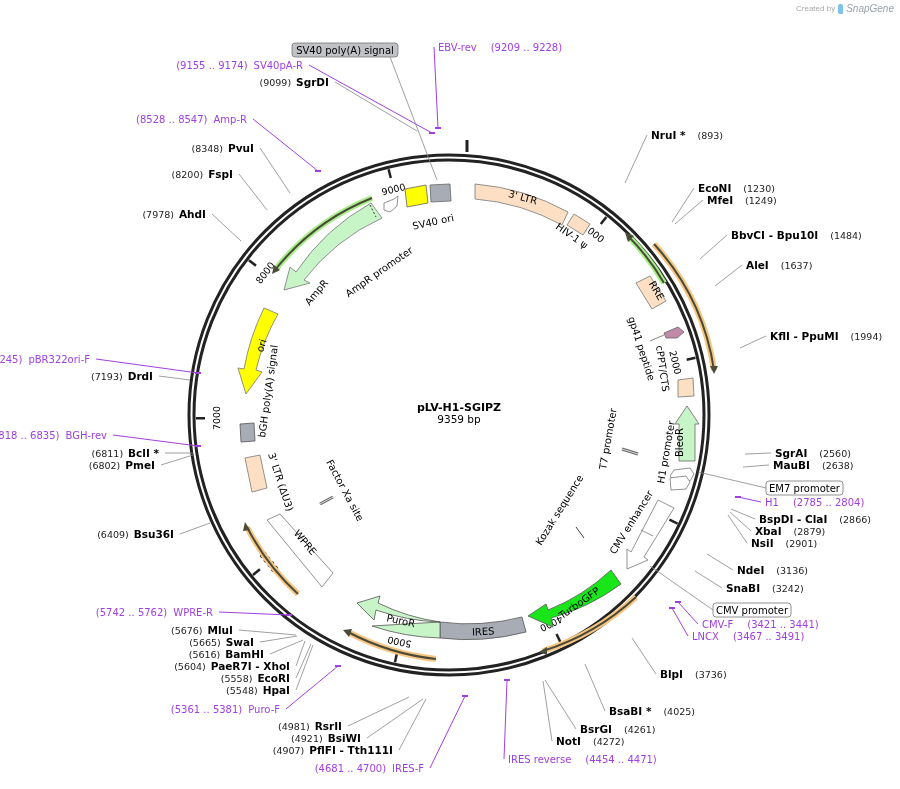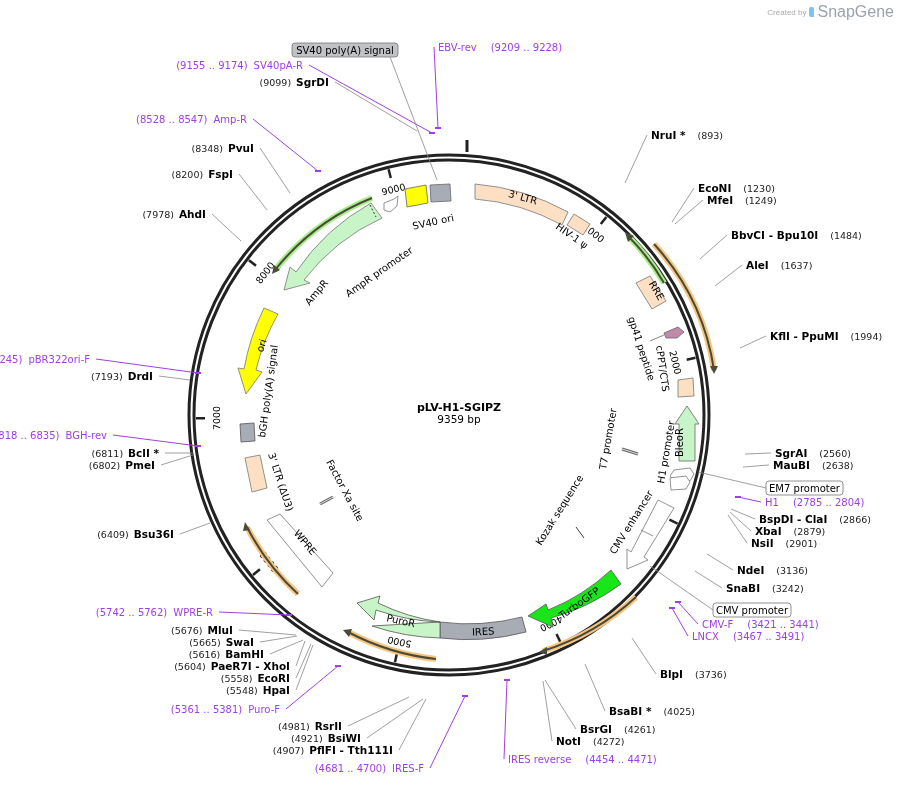--- a/index.html
+++ b/index.html
@@ -2,21 +2,21 @@
 <html><head>
 <meta charset="utf-8">
 <style>
   html, body { margin: 0; padding: 0; background: #ffffff; }
   body { width: 900px; height: 789px; position: relative; overflow: hidden;
          font-family: "DejaVu Sans", sans-serif; }
   #map { position: absolute; left: 0; top: 0; }
   .credit { position: absolute; right: 6px; top: 3px; font-size: 8px; color: #a8a8a8;
             font-family: "Liberation Sans", sans-serif; display: flex; align-items: center; gap: 3px; margin-left: 48px; }
   .credit .logo { display: inline-block; width: 5px; height: 10px; background: #7ec3ec; border-radius: 2px 2px 0 2px; }
-  .credit .brand { font-size: 16px; color: #9aa3ab; }
+  .credit .brand { font-size: 10px; color: #9aa3ab; font-style: italic; }
   .site-name { font-weight: bold; font-size: 10.5px; fill: #000; }
   .site-pos { font-size: 9.5px; fill: #222; }
   .primer { font-size: 10px; fill: #a040e0; }
   .tick-label { font-size: 9.5px; fill: #000; }
   .feat-label { font-size: 10px; fill: #000; }
   .center-title { font-weight: bold; font-size: 11px; fill: #000; }
   .center-sub { font-size: 10.5px; fill: #000; }
 </style>
 </head>
 <body>

